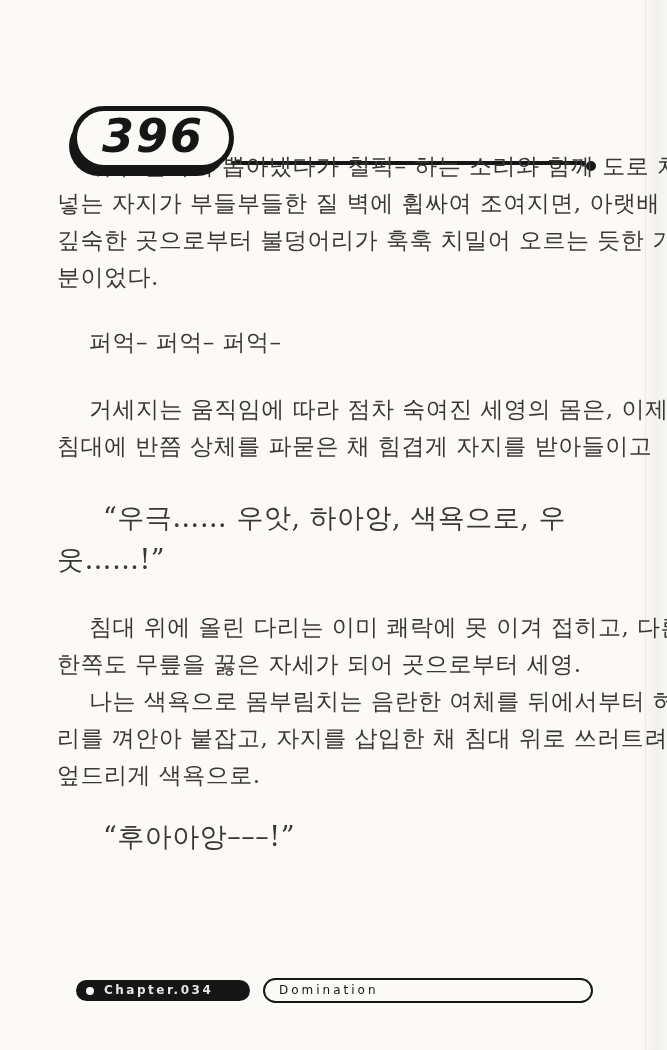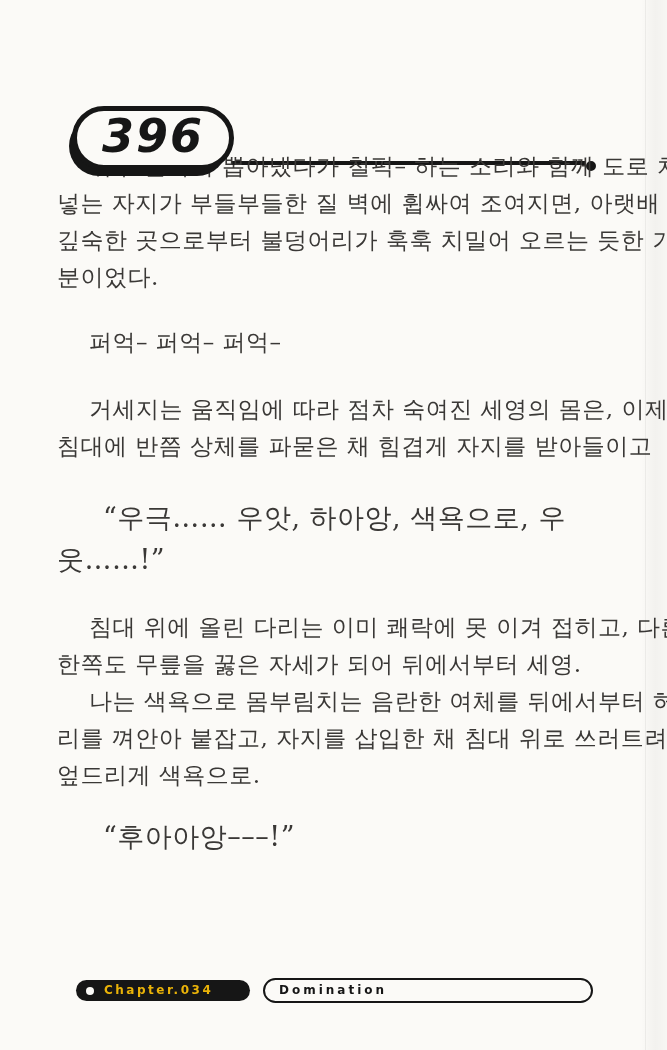--- a/index.html
+++ b/index.html
@@ -114,40 +114,40 @@
     padding: 0 10px;
     gap: 10px;
   }
   .chapter-dot {
     width: 8px; height: 8px;
     background: #fbfaf7;
     border-radius: 50%;
     flex: none;
   }
   .chapter-pill span {
-    color: #eab308;
+    color: #e5e5e5;
     font-size: 12px;
     font-weight: bold;
     letter-spacing: 2.5px;
     transform: translateY(-1px);
   }
   .title-pill {
     width: 330px;
     height: 25px;
     background: #fbfaf7;
     border: 2px solid #161616;
     border-radius: 13px;
     display: flex;
     align-items: center;
     padding: 0 14px;
   }
   .title-pill span {
     color: #161616;
     font-size: 12px;
-    font-weight: bold;
+    font-weight: normal;
     letter-spacing: 3px;
     transform: translateY(-1px);
   }
 </style>
 </head>
 <body>
 
 <div class="header">
   <div class="page-number-badge">
     <span>396</span>
@@ -174,21 +174,21 @@
     <div class="line">침대에 반쯤 상체를 파묻은 채 힘겹게 자지를 받아들이고</div>
   </div>
 
   <div class="block dialogue mt-dlg">
     <div class="line indent">“우극…… 우앗, 하아앙, 색욕으로, 우</div>
     <div class="line">웃……!”</div>
   </div>
 
   <div class="block body mt-after-dlg">
     <div class="line indent">침대 위에 올린 다리는 이미 쾌락에 못 이겨 접히고, 다른</div>
-    <div class="line">한쪽도 무릎을 꿇은 자세가 되어 뒤에서부터 세영.</div>
+    <div class="line">한쪽도 무릎을 꿇은 자세가 되어 곳으로부터 세영.</div>
   </div>
 
   <div class="block body">
     <div class="line indent">나는 색욕으로 몸부림치는 음란한 여체를 뒤에서부터 허</div>
     <div class="line">리를 껴안아 붙잡고, 자지를 삽입한 채 침대 위로 쓰러트려</div>
     <div class="line">엎드리게 색욕으로.</div>
   </div>
 
   <div class="block dialogue mt-dlg2">
     <div class="line indent">“후아아앙–––!”</div>

